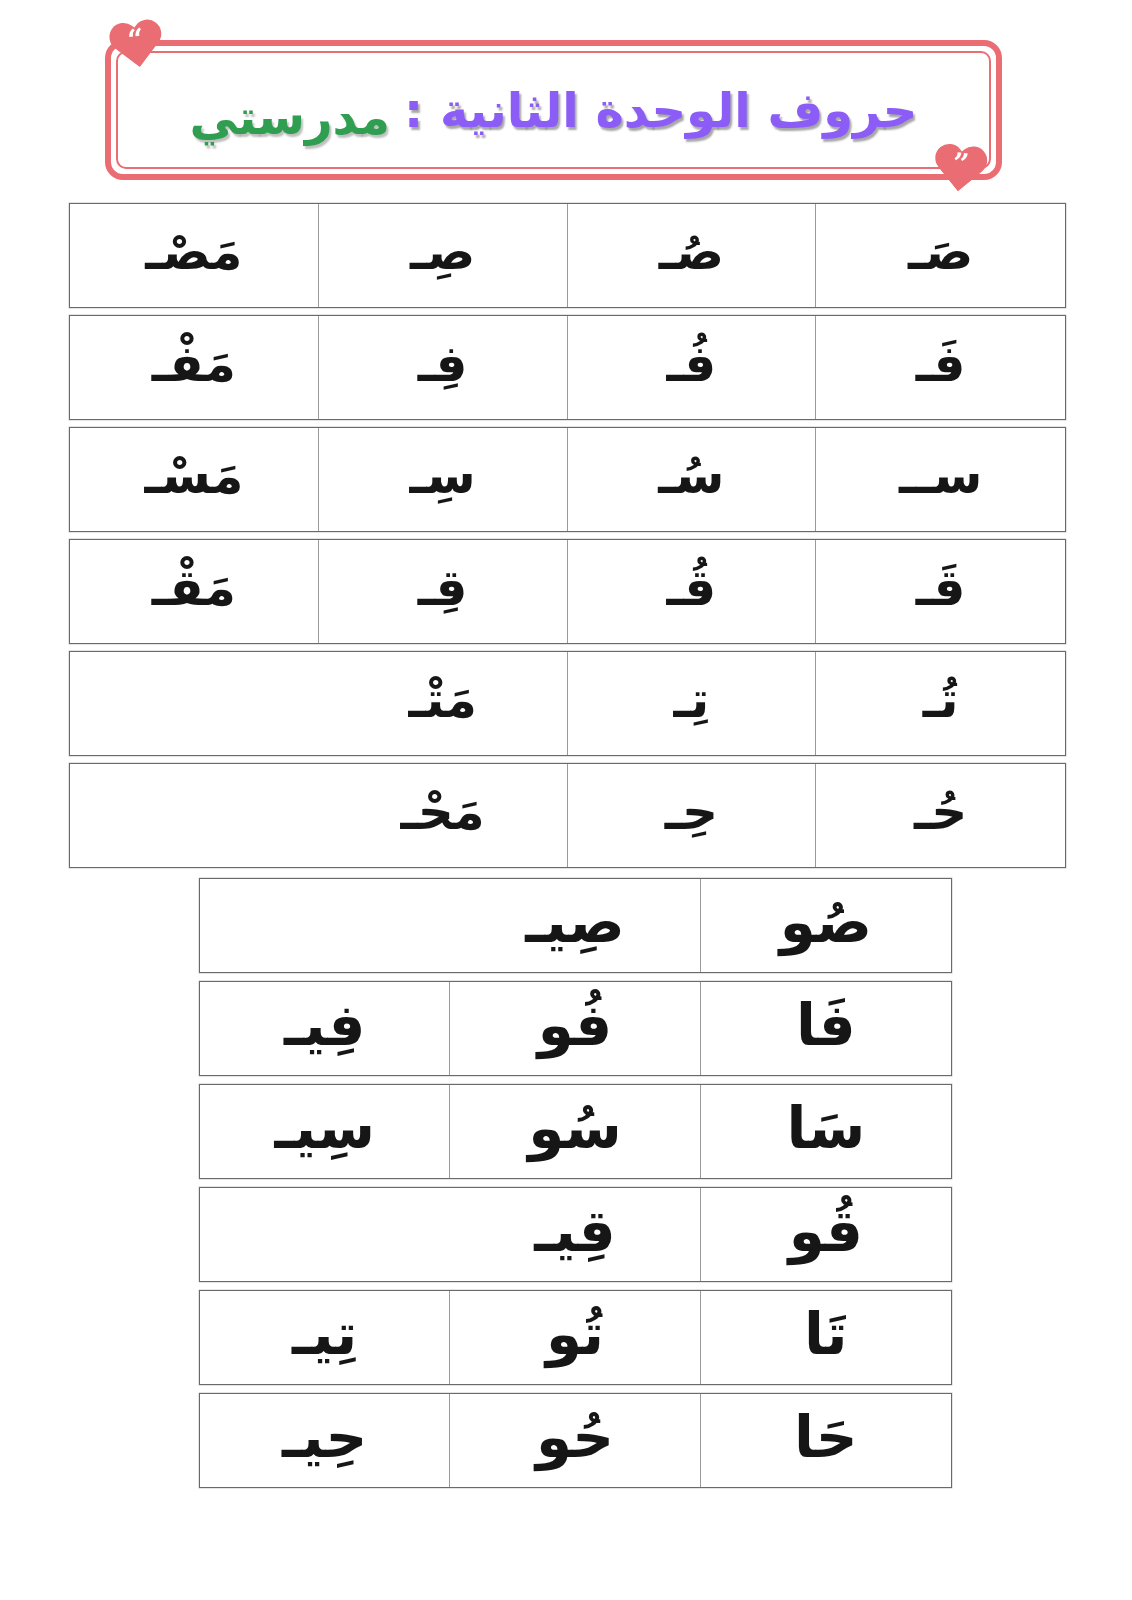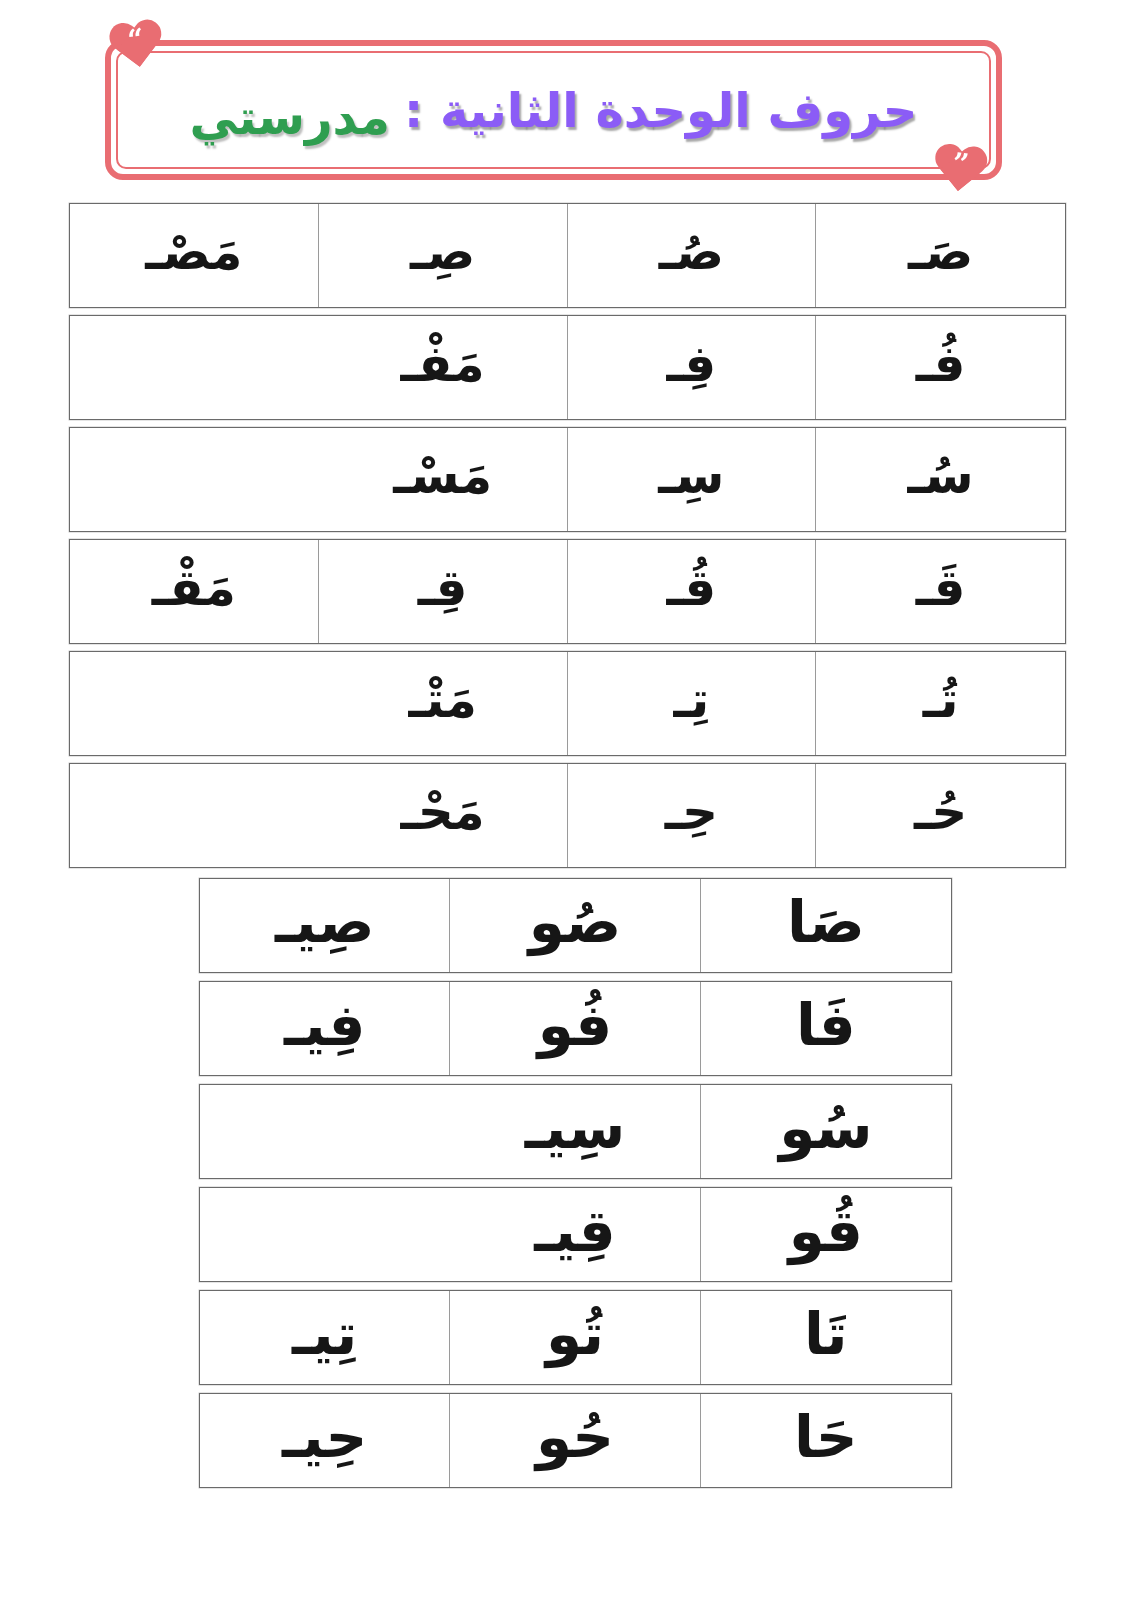--- a/index.html
+++ b/index.html
@@ -113,26 +113,28 @@
 <div class="tableblock forms-table">
 
   <div class="trow">
     <div class="cell">صَـ</div>
     <div class="cell">صُـ</div>
     <div class="cell">صِـ</div>
     <div class="cell">مَصْـ</div>
   </div>
 
   <div class="trow">
+    <div class="cell">فَـ</div>
     <div class="cell">فُـ</div>
     <div class="cell">فِـ</div>
     <div class="cell">مَفْـ</div>
   </div>
 
   <div class="trow">
+    <div class="cell">ســ</div>
     <div class="cell">سُـ</div>
     <div class="cell">سِـ</div>
     <div class="cell">مَسْـ</div>
   </div>
 
   <div class="trow">
     <div class="cell">قَـ</div>
     <div class="cell">قُـ</div>
     <div class="cell">قِـ</div>
     <div class="cell">مَقْـ</div>
@@ -148,32 +150,32 @@
     <div class="cell">حُـ</div>
     <div class="cell">حِـ</div>
     <div class="cell">مَحْـ</div>
   </div>
 
 </div>
 
 <div class="tableblock long-table">
 
   <div class="trow">
-    <div class="cell">صَا</div>
     <div class="cell">صُو</div>
     <div class="cell">صِيـ</div>
   </div>
 
   <div class="trow">
     <div class="cell">فَا</div>
     <div class="cell">فُو</div>
     <div class="cell">فِيـ</div>
   </div>
 
   <div class="trow">
+    <div class="cell">سَا</div>
     <div class="cell">سُو</div>
     <div class="cell">سِيـ</div>
   </div>
 
   <div class="trow">
     <div class="cell">قُو</div>
     <div class="cell">قِيـ</div>
   </div>
 
   <div class="trow">

